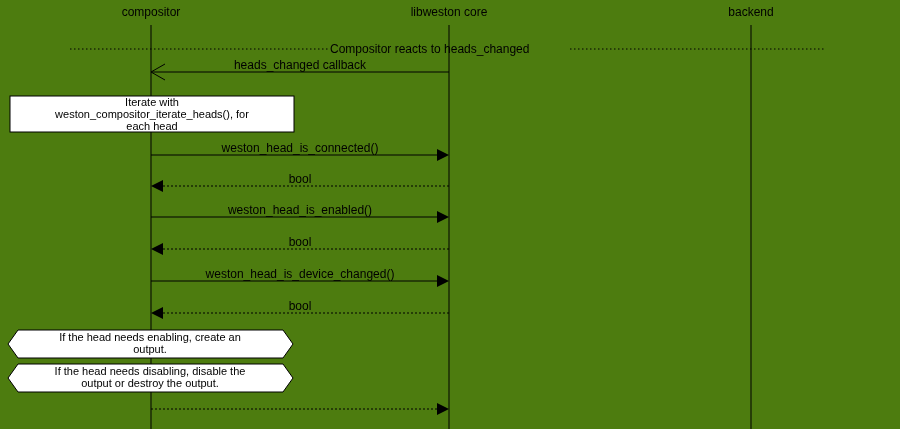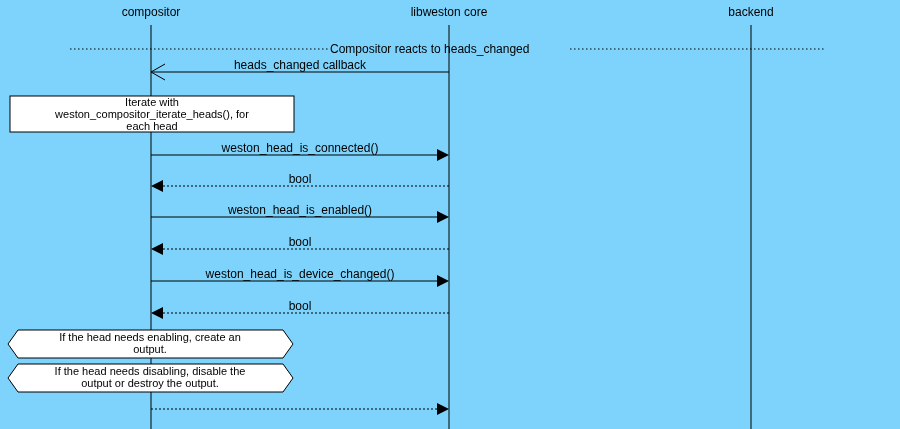--- a/index.html
+++ b/index.html
@@ -8,21 +8,21 @@
     background: #ffffff;
   }
   body {
     font-family: "Liberation Sans", sans-serif;
     color: #000000;
   }
   #diagram-root {
     position: relative;
     width: 900px;
     height: 429px;
-    background: #7dd3fc;
+    background: #4d7c0f;
     overflow: hidden;
   }
   svg.seq {
     position: absolute;
     left: 0;
     top: 0;
     width: 900px;
     height: 429px;
     display: block;
   }

